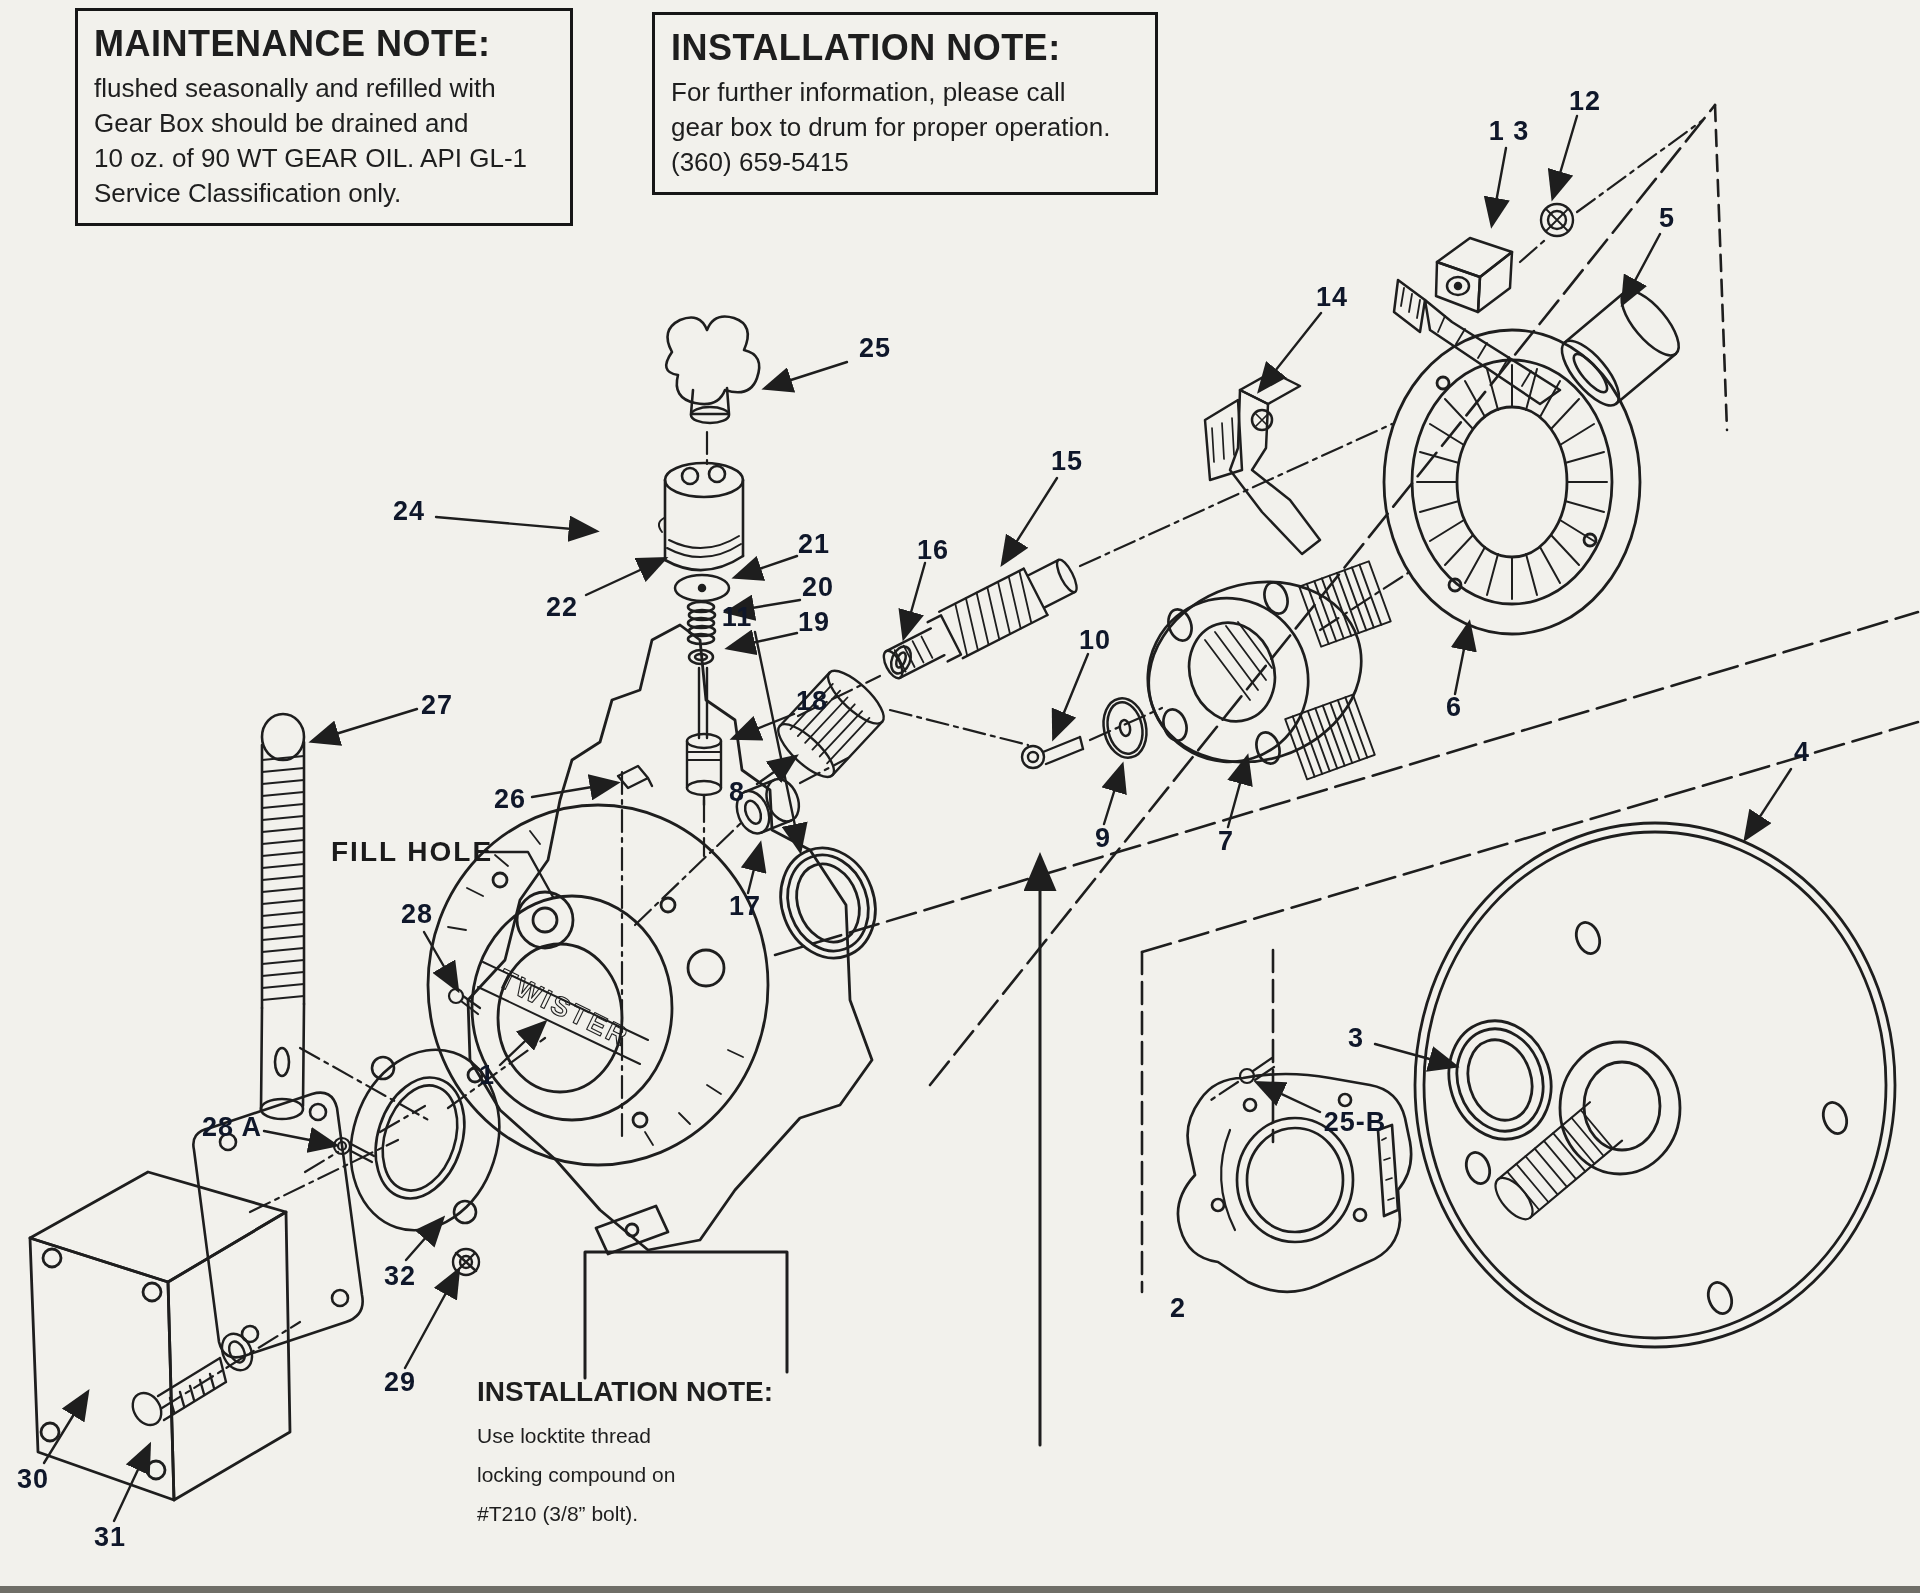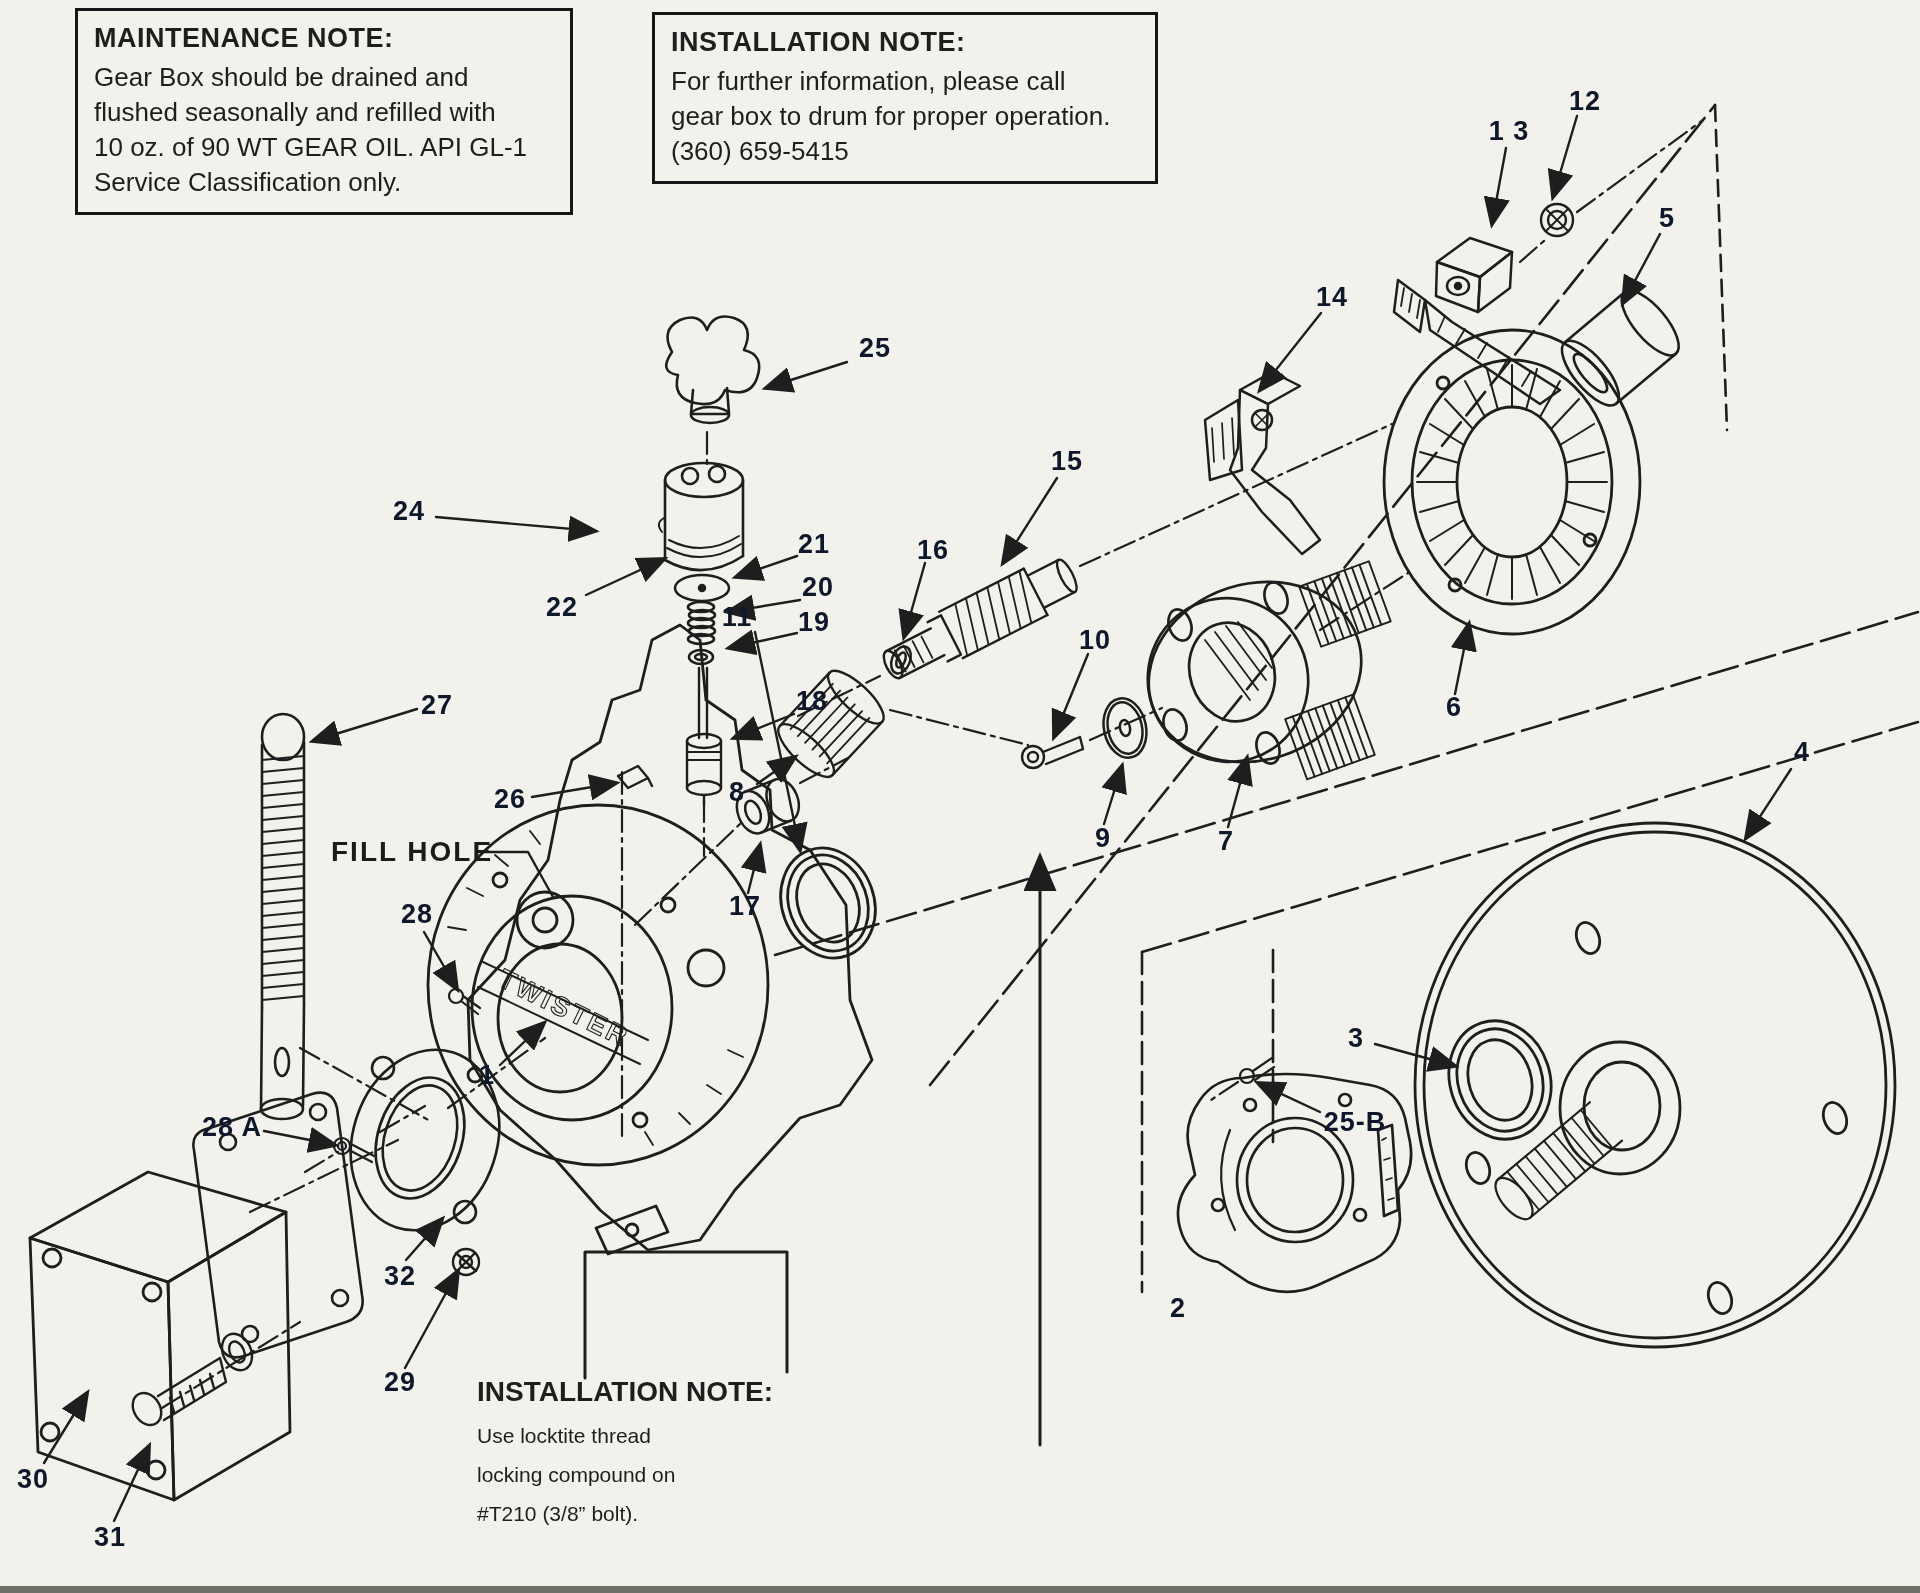--- a/index.html
+++ b/index.html
@@ -1,21 +1,21 @@
 <!DOCTYPE html>
 <html><head>
 <meta charset="utf-8">
 <style>
   html,body{margin:0;padding:0;background:#d8d6d0;}
   .page{position:relative;width:1920px;height:1593px;background:#f2f1ec;overflow:hidden;
         font-family:"Liberation Sans",sans-serif;color:#1e1e1e;}
   .scan-edge{position:absolute;left:0;right:0;bottom:0;height:7px;background:#6f6e67;}
   svg.art{position:absolute;left:0;top:0;}
   .notebox{position:absolute;border:3px solid #161616;padding:12px 16px;background:transparent;}
-  .notebox .nb-title{font-size:27px;font-weight:700;letter-spacing:.5px;margin-bottom:6px;}
+  .notebox .nb-title{font-size:36px;font-weight:700;letter-spacing:.5px;margin-bottom:6px;}
   .notebox .nb-line{font-size:26px;line-height:35px;white-space:nowrap;}
   .freenote{position:absolute;}
   .freenote .nb-title{font-size:28px;font-weight:700;margin-bottom:8px;}
   .freenote .nb-line{font-size:21px;line-height:39px;white-space:nowrap;}
   .callout{position:absolute;transform:translate(-50%,-50%);font-size:27px;font-weight:700;
            letter-spacing:1px;color:#0f172a;white-space:nowrap;}
   .fillhole{position:absolute;transform:translate(0,-50%);font-size:28px;font-weight:700;
             letter-spacing:2px;color:#1b1b1b;white-space:nowrap;}
 </style>
 </head>
@@ -375,22 +375,22 @@
       <path d="M500,1065 L544,1023" marker-end="url(#ah)"></path>
       <path d="M405,1368 L458,1271" marker-end="url(#ah)"></path>
       <path d="M44,1463 L87,1393" marker-end="url(#ah)"></path>
       <path d="M114,1521 L149,1446" marker-end="url(#ah)"></path>
       <path d="M484,852 L528,852 L553,897"></path>
     </g>
   </svg>
 
   <div class="notebox" style="left:75px;top:8px;width:460px;">
     <div class="nb-title">MAINTENANCE NOTE:</div>
+    <div class="nb-line">flushed seasonally and refilled with</div>
     <div class="nb-line">Gear Box should be drained and</div>
-    <div class="nb-line">flushed seasonally and refilled with</div>
     <div class="nb-line">10 oz. of 90 WT GEAR OIL. API GL-1</div>
     <div class="nb-line">Service Classification only.</div>
   </div>
 
   <div class="notebox" style="left:652px;top:12px;width:468px;">
     <div class="nb-title">INSTALLATION NOTE:</div>
     <div class="nb-line">For further information, please call</div>
     <div class="nb-line">gear box to drum for proper operation.</div>
     <div class="nb-line">(360) 659-5415</div>
   </div>

